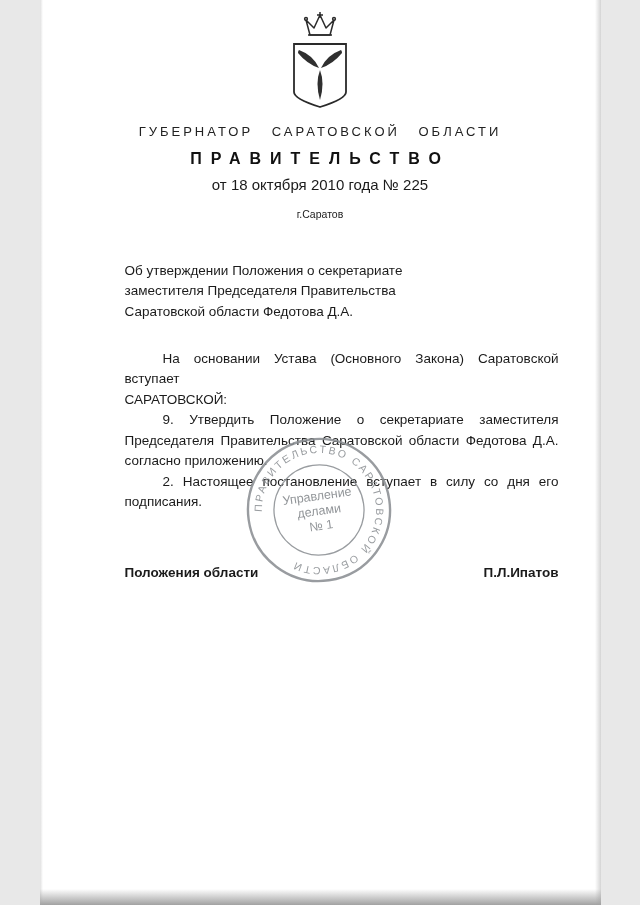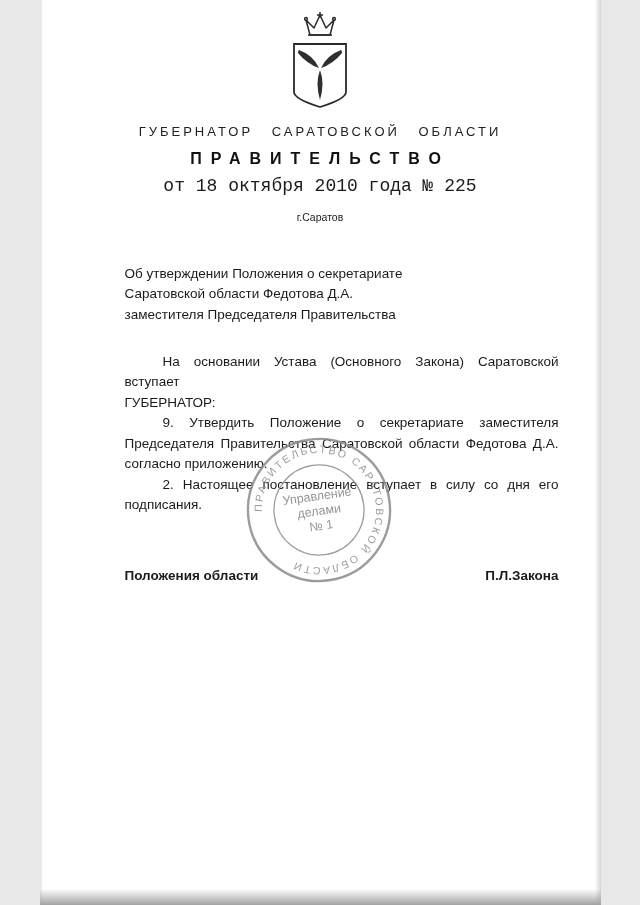--- a/index.html
+++ b/index.html
@@ -41,22 +41,22 @@
   }
   .doc-type {
     margin-top: 11px;
     font-size: 16px;
     font-weight: bold;
     letter-spacing: 9px;
     color: #111;
   }
   .doc-date {
     margin-top: 8px;
-    font-family: Liberation Mono, monospace;
-    font-size: 18px;
+    font-family: Liberation Sans, sans-serif;
+    font-size: 15px;
   }
   .doc-city {
     margin-top: 15px;
     font-size: 10.5px;
     font-weight: normal;
   }
 
   main.doc-main { padding: 0 42px 0 85px; }
   .subject {
     margin-top: 41px;
@@ -126,34 +126,34 @@
     </div>
     <div class="org-name">ГУБЕРНАТОР САРАТОВСКОЙ ОБЛАСТИ</div>
     <div class="doc-type">ПРАВИТЕЛЬСТВО</div>
     <div class="doc-date">от 18 октября 2010 года № 225</div>
     <div class="doc-city">г.Саратов</div>
   </header>
 
   <main class="doc-main">
     <div class="subject">
       <div>Об утверждении Положения о секретариате</div>
+      <div>заместителя Председателя Правительства</div>
       <div>Саратовской области Федотова Д.А.</div>
-      <div>заместителя Председателя Правительства</div>
     </div>
 
     <div class="body-block">
       <div class="para-basis">На основании Устава (Основного Закона) Саратовской вступает</div>
-      <div class="para-resolve">ГУБЕРНАТОР:</div>
+      <div class="para-resolve">САРАТОВСКОЙ:</div>
       <div class="para-item">9. Утвердить Положение о секретариате заместителя Председателя Правительства Саратовской области Федотова Д.А. согласно приложению.</div>
       <div class="para-item">2. Настоящее постановление вступает в силу со дня его подписания.</div>
     </div>
 
     <div class="signature-row">
       <span>Положения области</span>
-      <span>П.Л.Закона</span>
+      <span>П.Л.Ипатов</span>
     </div>
   </main>
 
   <div class="stamp">
     <svg width="152" height="152" viewBox="0 0 152 152" aria-hidden="true">
       <defs>
         <path id="ring-path" d="M 76 76 m -57 0 a 57 57 0 1 1 114 0 a 57 57 0 1 1 -114 0"></path>
       </defs>
       <circle cx="76" cy="76" r="71" fill="none" stroke="#8b8f93" stroke-width="2.4"></circle>
       <circle cx="76" cy="76" r="45" fill="none" stroke="#8b8f93" stroke-width="1.3"></circle>

